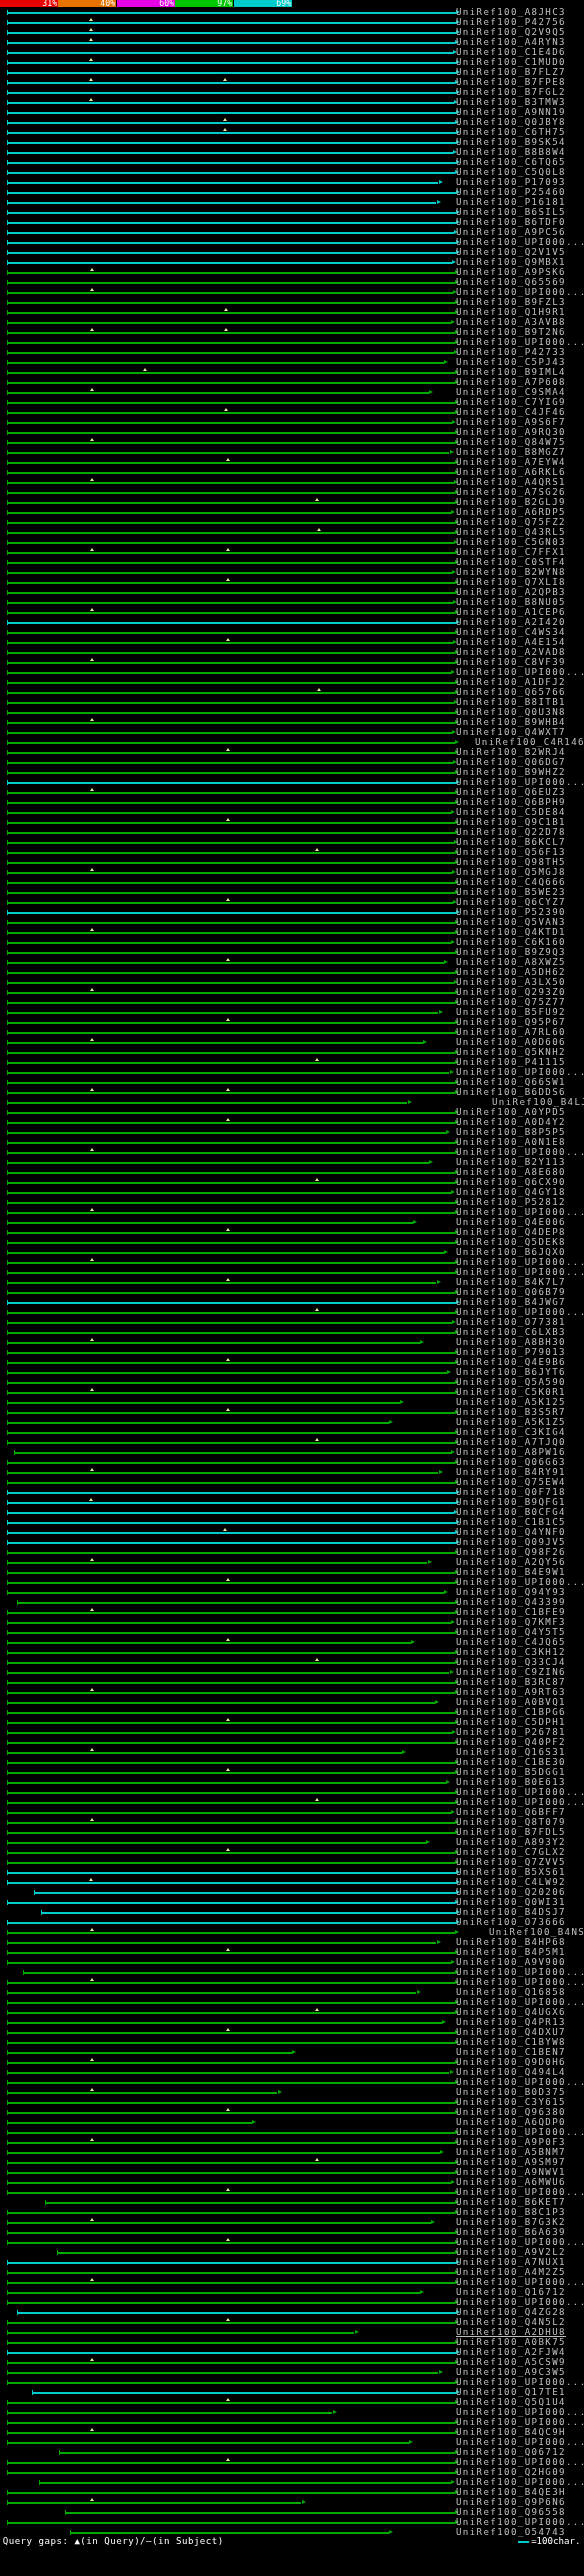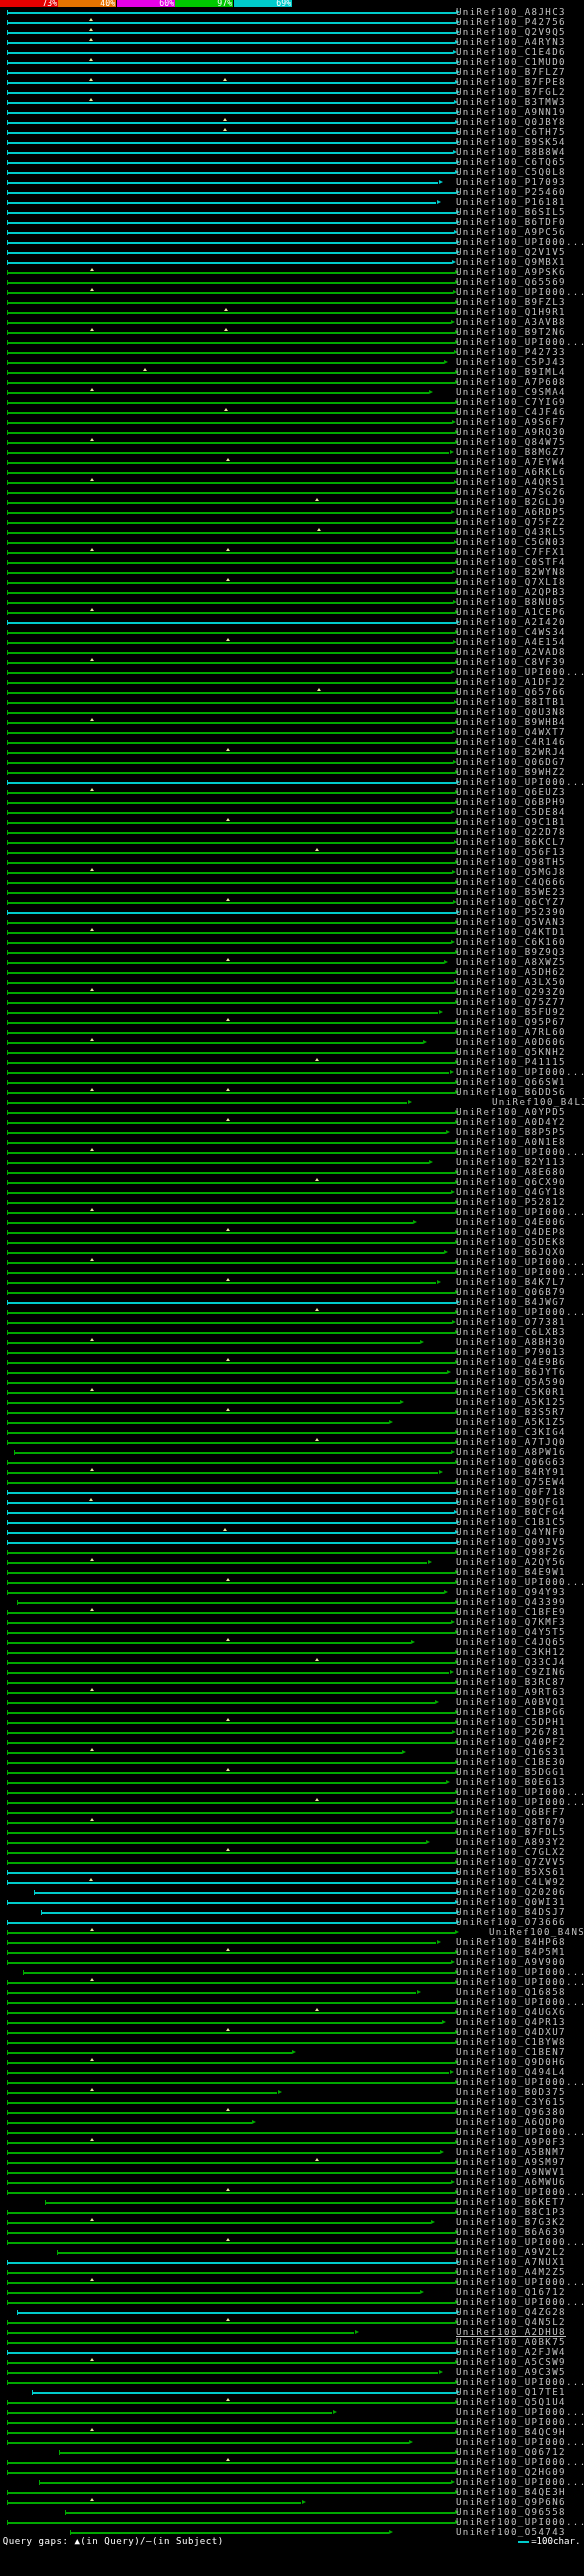--- a/index.html
+++ b/index.html
@@ -37,21 +37,21 @@
   .fright{position:absolute;right:4.6px;top:0;}
   .fdash{display:inline-block;width:11px;height:1.8px;vertical-align:middle;margin-right:1.8px;background:#00cbcb;}
 </style>
 </head>
 <body>
 
 <div class="screen">
 
   <div class="keybar">
       <div class="keyseg" style="left: 0px; width: 58px; background: rgb(230, 0, 0);">
-        <span>73%</span>
+        <span>31%</span>
       </div>
       <div class="keyseg" style="left: 58px; width: 58px; background: rgb(230, 115, 0);">
         <span>40%</span>
       </div>
       <div class="keyseg" style="left: 117px; width: 58px; background: rgb(230, 0, 230);">
         <span>60%</span>
       </div>
       <div class="keyseg" style="left: 175px; width: 58px; background: rgb(0, 200, 0);">
         <span>97%</span>
       </div>
@@ -527,21 +527,21 @@
       <div class="row">
         <div class="bar" style="left: 7.3px; width: 445px; background: rgb(0, 168, 0);"></div>
         <div class="tick" style="left: 7.3px; background: rgb(0, 168, 0);"></div>
         <div class="arrow" style="left: 452px; border-left-color: rgb(0, 168, 0);"></div>
         <div class="hitlabel" style="color: rgb(192, 192, 192);">UniRef100_Q4WXT7</div>
       </div>
       <div class="row">
         <div class="bar" style="left: 7.3px; width: 448px; background: rgb(0, 168, 0);"></div>
         <div class="tick" style="left: 7.3px; background: rgb(0, 168, 0);"></div>
         <div class="arrow" style="left: 455px; border-left-color: rgb(0, 168, 0);"></div>
-        <div class="hitlabel" style="color: rgb(192, 192, 192);">UniRef100_C4R146</div>
+        <div class="hitlabel" style="color: rgb(192, 192, 192); text-align: right;">UniRef100_C4R146</div>
       </div>
       <div class="row">
         <div class="bar" style="left: 7.3px; width: 448px; background: rgb(0, 168, 0);"></div>
         <div class="tick" style="left: 7.3px; background: rgb(0, 168, 0);"></div>
         <div class="arrow" style="left: 455px; border-left-color: rgb(0, 168, 0);"></div>
         <div class="gap" style="left: 226px; border-bottom-color: rgb(236, 236, 158);"></div>
         <div class="hitlabel" style="color: rgb(192, 192, 192);">UniRef100_B2WRJ4</div>
       </div>
       <div class="row">
         <div class="bar" style="left: 7.3px; width: 446px; background: rgb(0, 168, 0);"></div>

